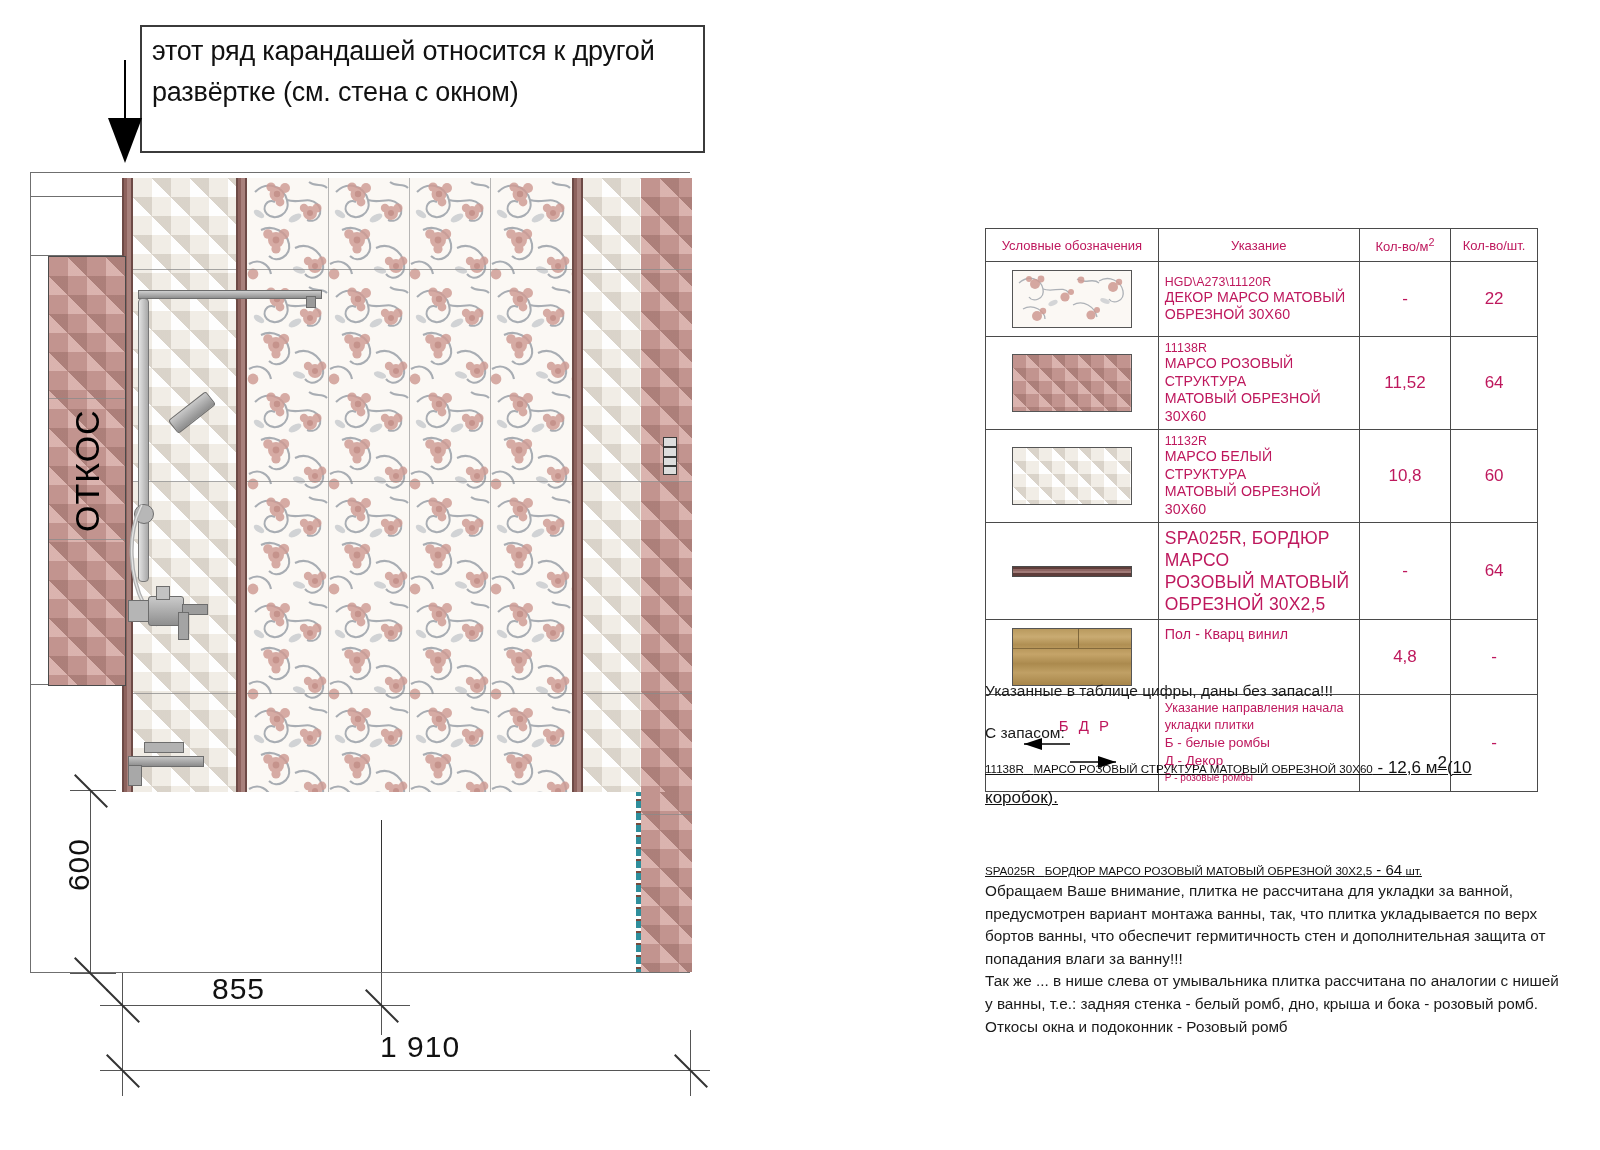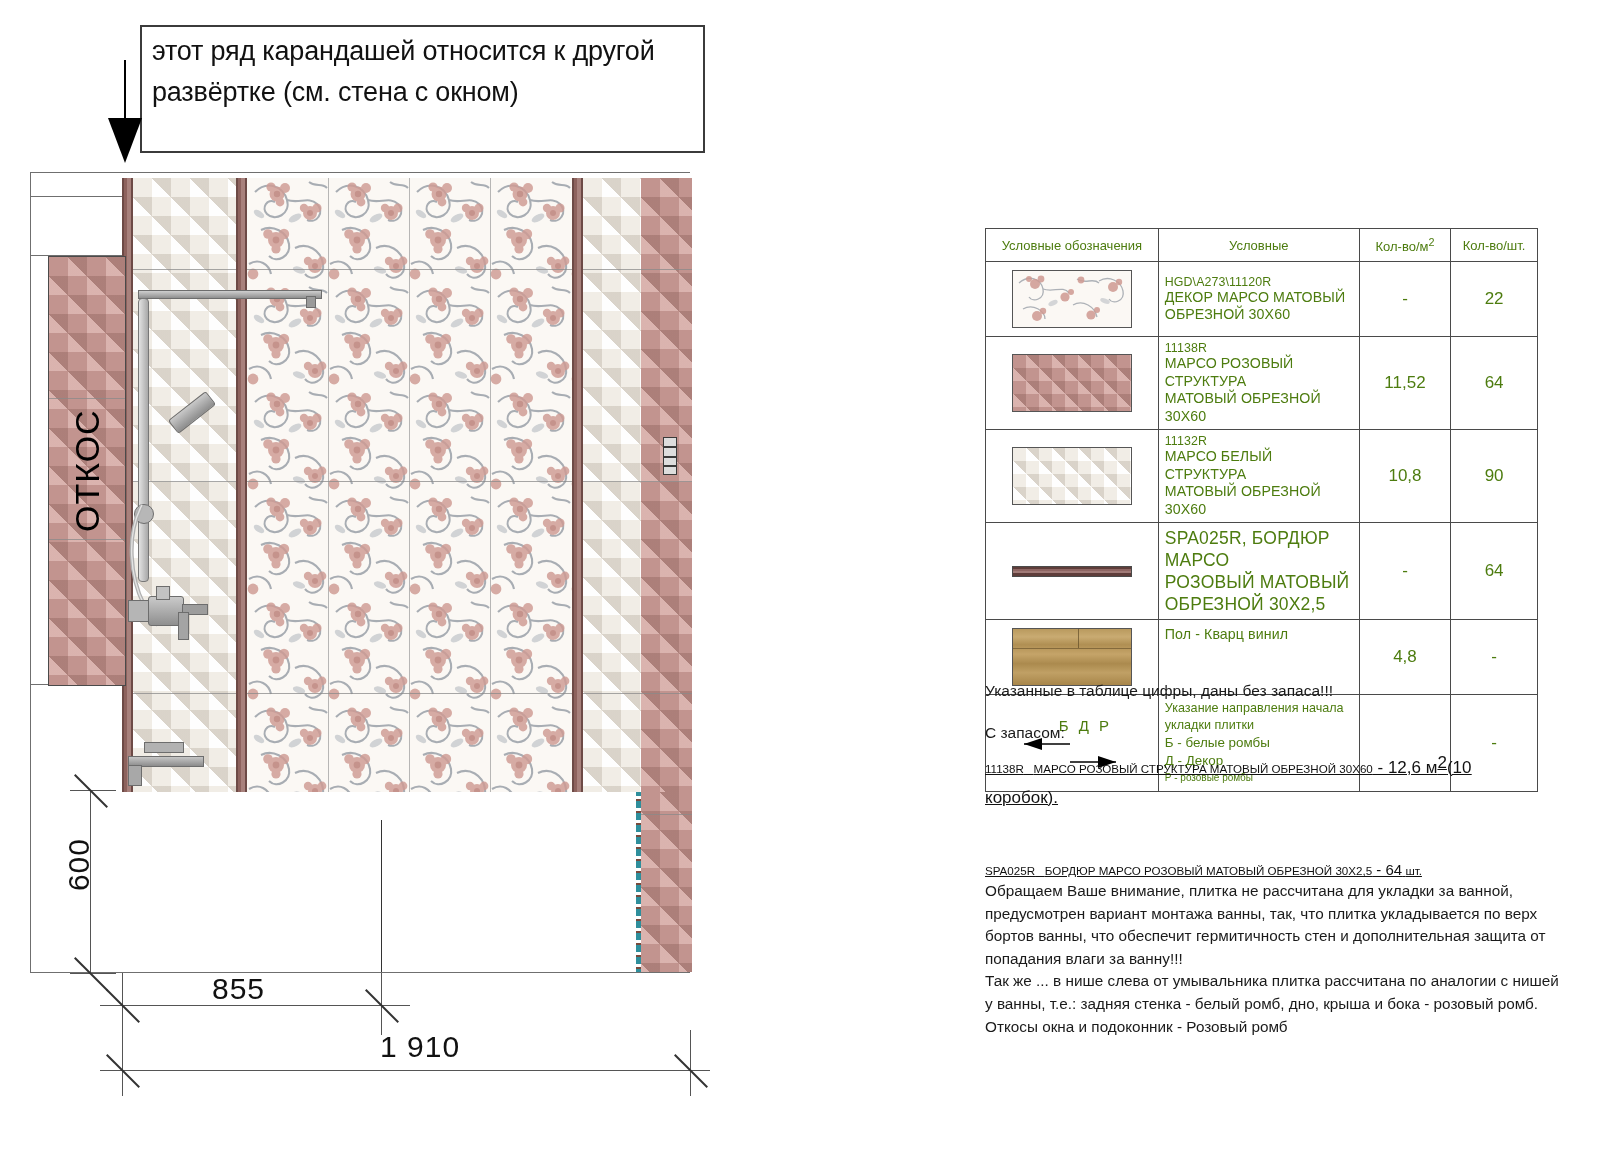--- a/index.html
+++ b/index.html
@@ -130,21 +130,21 @@
   }
 
   
   #panel { left: 980px; top: 0; width: 620px; height: 1150px; }
 
   table.spec {
     position:absolute; left: 5px; top: 228px;
     width: 553px;
     border-collapse: collapse;
     font-size: 12.2px;
-    color:#4d7c0f;
+    color:#be185d;
   }
   table.spec td, table.spec th {
     border: 1px solid #4a4a4a;
     padding: 4px 6px;
     vertical-align: middle;
     font-weight: normal;
   }
   table.spec th { text-align:center; font-size:13px; padding: 7px 4px; }
   .col-sym  { width: 165px; }
   .col-desc { width: 213px; }
@@ -354,21 +354,21 @@
   <div class="tick abs" style="left:690px;top:1048px;"></div>
   <div class="dim-text abs" style="left:380px;top:1030px;text-align:right;">1 910</div>
 </div>
 
 <div id="panel" class="abs">
 
   <table class="spec">
     <thead>
       <tr>
         <th class="col-sym">Условные обозначения</th>
-        <th class="col-desc">Условные</th>
+        <th class="col-desc">Указание</th>
         <th class="col-m2" style="font-size:13px"><span>Кол-во/м</span><sup>2</sup></th>
         <th class="col-pcs" style="font-size:13px">Кол-во/шт.</th>
       </tr>
     </thead>
     <tbody>
 
       <tr>
         <td>
           <div class="swatch tile-decor">
             <svg style="position:absolute;left:0;top:0;width:100%;height:100%" viewBox="0 0 118 56" preserveAspectRatio="none">
@@ -426,21 +426,21 @@
       <tr>
         <td>
           <div class="swatch tile-white" style="background-size:26px 26px;background-position:0 0,13px 13px;"></div>
         </td>
         <td>
           <div class="desc-code">11132R</div>
           <div class="desc-name">МАРСО БЕЛЫЙ СТРУКТУРА</div>
           <div class="desc-name">МАТОВЫЙ ОБРЕЗНОЙ 30Х60</div>
         </td>
         <td class="col-m2">10,8</td>
-        <td class="col-pcs">90</td>
+        <td class="col-pcs">60</td>
       </tr>
 
       <tr>
         <td>
           <div class="swatch-border"></div>
         </td>
         <td>
           <div class="desc-big">SPA025R, БОРДЮР МАРСО</div>
           <div class="desc-big">РОЗОВЫЙ МАТОВЫЙ</div>
           <div class="desc-big">ОБРЕЗНОЙ 30Х2,5</div>

